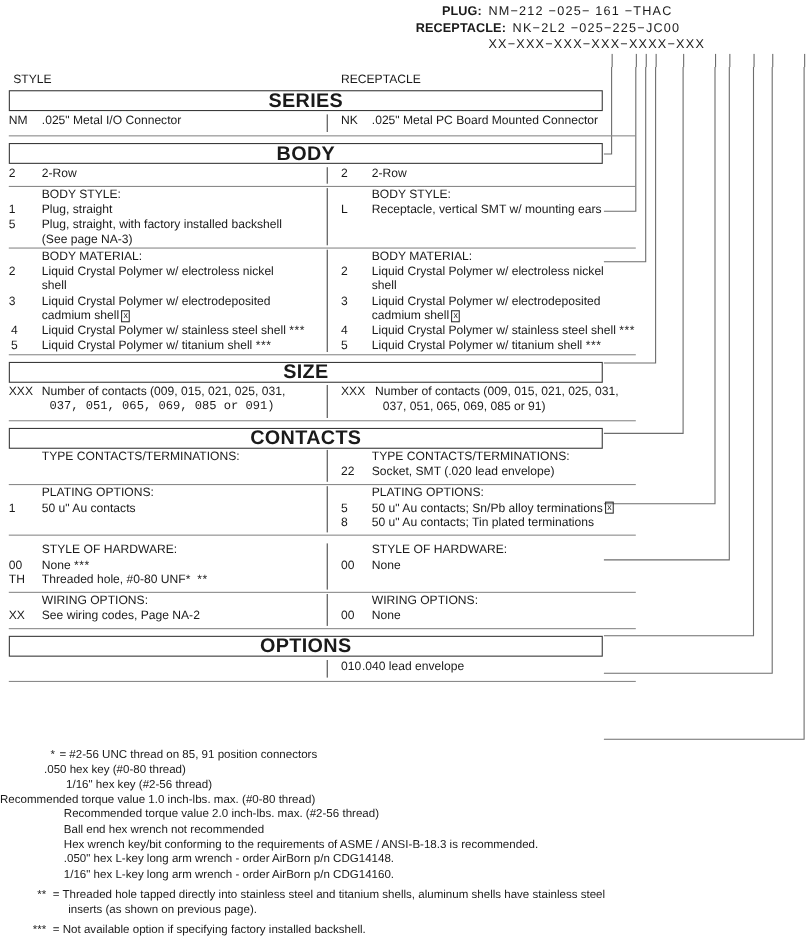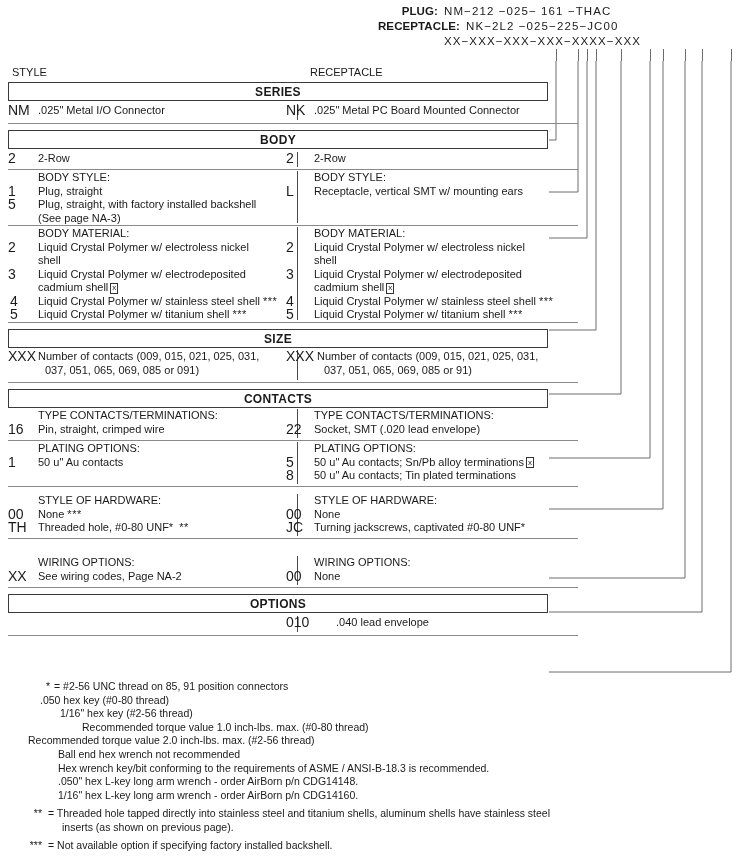--- a/index.html
+++ b/index.html
@@ -32,37 +32,37 @@
   .coltitles .ct{position:absolute;font-size:11px;top:2px;}
   .ct-plug{left:12px;}
   .ct-recp{left:310px;}
 
   
   .sec-bar{
     position:relative;margin:0 0 0 8px;width:540px;height:19px;
     border:1.6px solid #3a3a3a;box-sizing:border-box;background:#fff;
     display:flex;align-items:center;justify-content:center;
   }
-  .sec-bar span{font-size:12px;font-weight:bold;letter-spacing:0.3px;}
+  .sec-bar span{font-size:18px;font-weight:bold;letter-spacing:0.3px;}
   .sec-gap{height:6px;}
 
   
   .block{position:relative;width:570px;margin-left:8px;}
   .block.rule-bot{border-bottom:1.1px solid #8a8a8a;}
 
   .col{position:absolute;top:0;}
   .col-l{left:0;width:284px;}
-  .col-r{left:276px;width:278px;}
+  .col-r{left:300px;width:278px;}
 
   
   .vdiv{position:absolute;left:289px;width:1.4px;background:#4a4a4a;}
 
   .grp-title{font-size:11px;margin-left:30px;line-height:13.5px;white-space:nowrap;}
   .opt{position:relative;min-height:13.5px;line-height:13.5px;font-size:11px;}
-  .opt .code{position:absolute;left:0;width:26px;text-align:left;font-size:14px;}
+  .opt .code{position:absolute;left:0;width:26px;text-align:left;font-size:11px;}
   .opt .code.c2{left:2px;}
   .opt .desc{margin-left:30px;font-size:11px;white-space:nowrap;}
   .cont{margin-left:30px;font-size:11px;line-height:13.5px;white-space:nowrap;}
 
   .rohs{
     display:inline-block;border:1px solid #333;
     font-size:8px;line-height:8px;padding:0.5px 1px;
     vertical-align:1px;margin-left:2px;font-family:"Liberation Sans",sans-serif;
   }
   .star{letter-spacing:0.5px;}
@@ -253,44 +253,40 @@
   <div class="sec-bar">
     <span>SIZE</span>
   </div>
   <div class="block rule-bot" style="height:34px;">
     <div class="vdiv" style="top:2px;height:30px;"></div>
     <div class="col col-l" style="top:2px;">
       <div class="opt">
         <span class="code">XXX</span>
         <span class="desc">Number of contacts (009, 015, 021, 025, 031,</span>
       </div>
-      <div class="cont" style="margin-left:37px;">037, 051, 065, 069, 085 or 091)</div>
+      <div class="cont" style="margin-left:37px;font-family:Liberation Mono, monospace;">037, 051, 065, 069, 085 or 091)</div>
     </div>
     <div class="col col-r" style="top:2px;">
       <div class="opt">
         <span class="code c2">XXX</span>
         <span class="desc" style="margin-left:33px;">Number of contacts (009, 015, 021, 025, 031,</span>
       </div>
       <div class="cont" style="margin-left:40px;">037, 051, 065, 069, 085 or 91)</div>
     </div>
   </div>
 
   <div class="sec-gap"></div>
 
   <div class="sec-bar">
     <span>CONTACTS</span>
   </div>
   <div class="block rule-bot" style="height:32px;">
     <div class="vdiv" style="top:1px;height:29px;"></div>
     <div class="col col-l" style="top:1px;">
       <div class="grp-title">TYPE CONTACTS/TERMINATIONS:</div>
-      <div class="opt">
-        <span class="code">16</span>
-        <span class="desc">Pin, straight, crimped wire</span>
-      </div>
     </div>
     <div class="col col-r" style="top:1px;">
       <div class="grp-title">TYPE CONTACTS/TERMINATIONS:</div>
       <div class="opt">
         <span class="code c2">22</span>
         <span class="desc">Socket, SMT (.020 lead envelope)</span>
       </div>
     </div>
   </div>
   <div class="block rule-bot" style="height:45px;">
@@ -329,27 +325,23 @@
         <span class="code">TH</span>
         <span class="desc"><span>Threaded hole, #0-80 UNF*</span>&nbsp; <span class="star">**</span></span>
       </div>
     </div>
     <div class="col col-r" style="top:1px;">
       <div class="grp-title">STYLE OF HARDWARE:</div>
       <div class="opt">
         <span class="code c2">00</span>
         <span class="desc">None</span>
       </div>
-      <div class="opt">
-        <span class="code c2">JC</span>
-        <span class="desc">Turning jackscrews, captivated #0-80 UNF*</span>
-      </div>
-    </div>
-  </div>
-  <div class="block rule-bot" style="height:32px;margin-top:16px;">
+    </div>
+  </div>
+  <div class="block rule-bot" style="height:32px;">
     <div class="vdiv" style="top:1px;height:29px;"></div>
     <div class="col col-l" style="top:1px;">
       <div class="grp-title">WIRING OPTIONS:</div>
       <div class="opt">
         <span class="code">XX</span>
         <span class="desc">See wiring codes, Page NA-2</span>
       </div>
     </div>
     <div class="col col-r" style="top:1px;">
       <div class="grp-title">WIRING OPTIONS:</div>
@@ -363,42 +355,42 @@
   <div class="sec-gap"></div>
 
   <div class="sec-bar">
     <span>OPTIONS</span>
   </div>
   <div class="block rule-bot" style="height:22px;">
     <div class="vdiv" style="top:3px;height:16px;"></div>
     <div class="col col-r" style="top:3px;">
       <div class="opt">
         <span class="code c2">010</span>
-        <span class="desc" style="margin-left:52px;">.040 lead envelope</span>
+        <span class="desc" style="margin-left:21px;">.040 lead envelope</span>
       </div>
     </div>
   </div>
 
 </div>
 
 <div class="notes" style="top:680px;">
   <div class="note-line" style="padding-left:54px;">
     <span class="note-mark" style="left:36px;width:14px;">*</span>
     <span class="note-body">= #2-56 UNC thread on 85, 91 position connectors</span>
   </div>
   <div class="note-line" style="padding-left:40px;">
     <span class="note-body">.050 hex key (#0-80 thread)</span>
   </div>
   <div class="note-line" style="padding-left:60px;">
     <span class="note-body">1/16" hex key (#2-56 thread)</span>
   </div>
-  <div class="note-line" style="padding-left:58px;margin-left:24px;">
+  <div class="note-line" style="">
     <span class="note-body">Recommended torque value 1.0 inch-lbs. max. (#0-80 thread)</span>
   </div>
-  <div class="note-line" style="padding-left:28px;">
+  <div class="note-line" style="padding-left:58px;">
     <span class="note-body">Recommended torque value 2.0 inch-lbs. max. (#2-56 thread)</span>
   </div>
   <div class="note-line" style="padding-left:58px;">
     <span class="note-body">Ball end hex wrench not recommended</span>
   </div>
   <div class="note-line" style="padding-left:58px;">
     <span class="note-body">Hex wrench key/bit conforming to the requirements of ASME / ANSI-B-18.3 is recommended.</span>
   </div>
   <div class="note-line" style="padding-left:58px;">
     <span class="note-body">.050" hex L-key long arm wrench - order AirBorn p/n CDG14148.</span>

